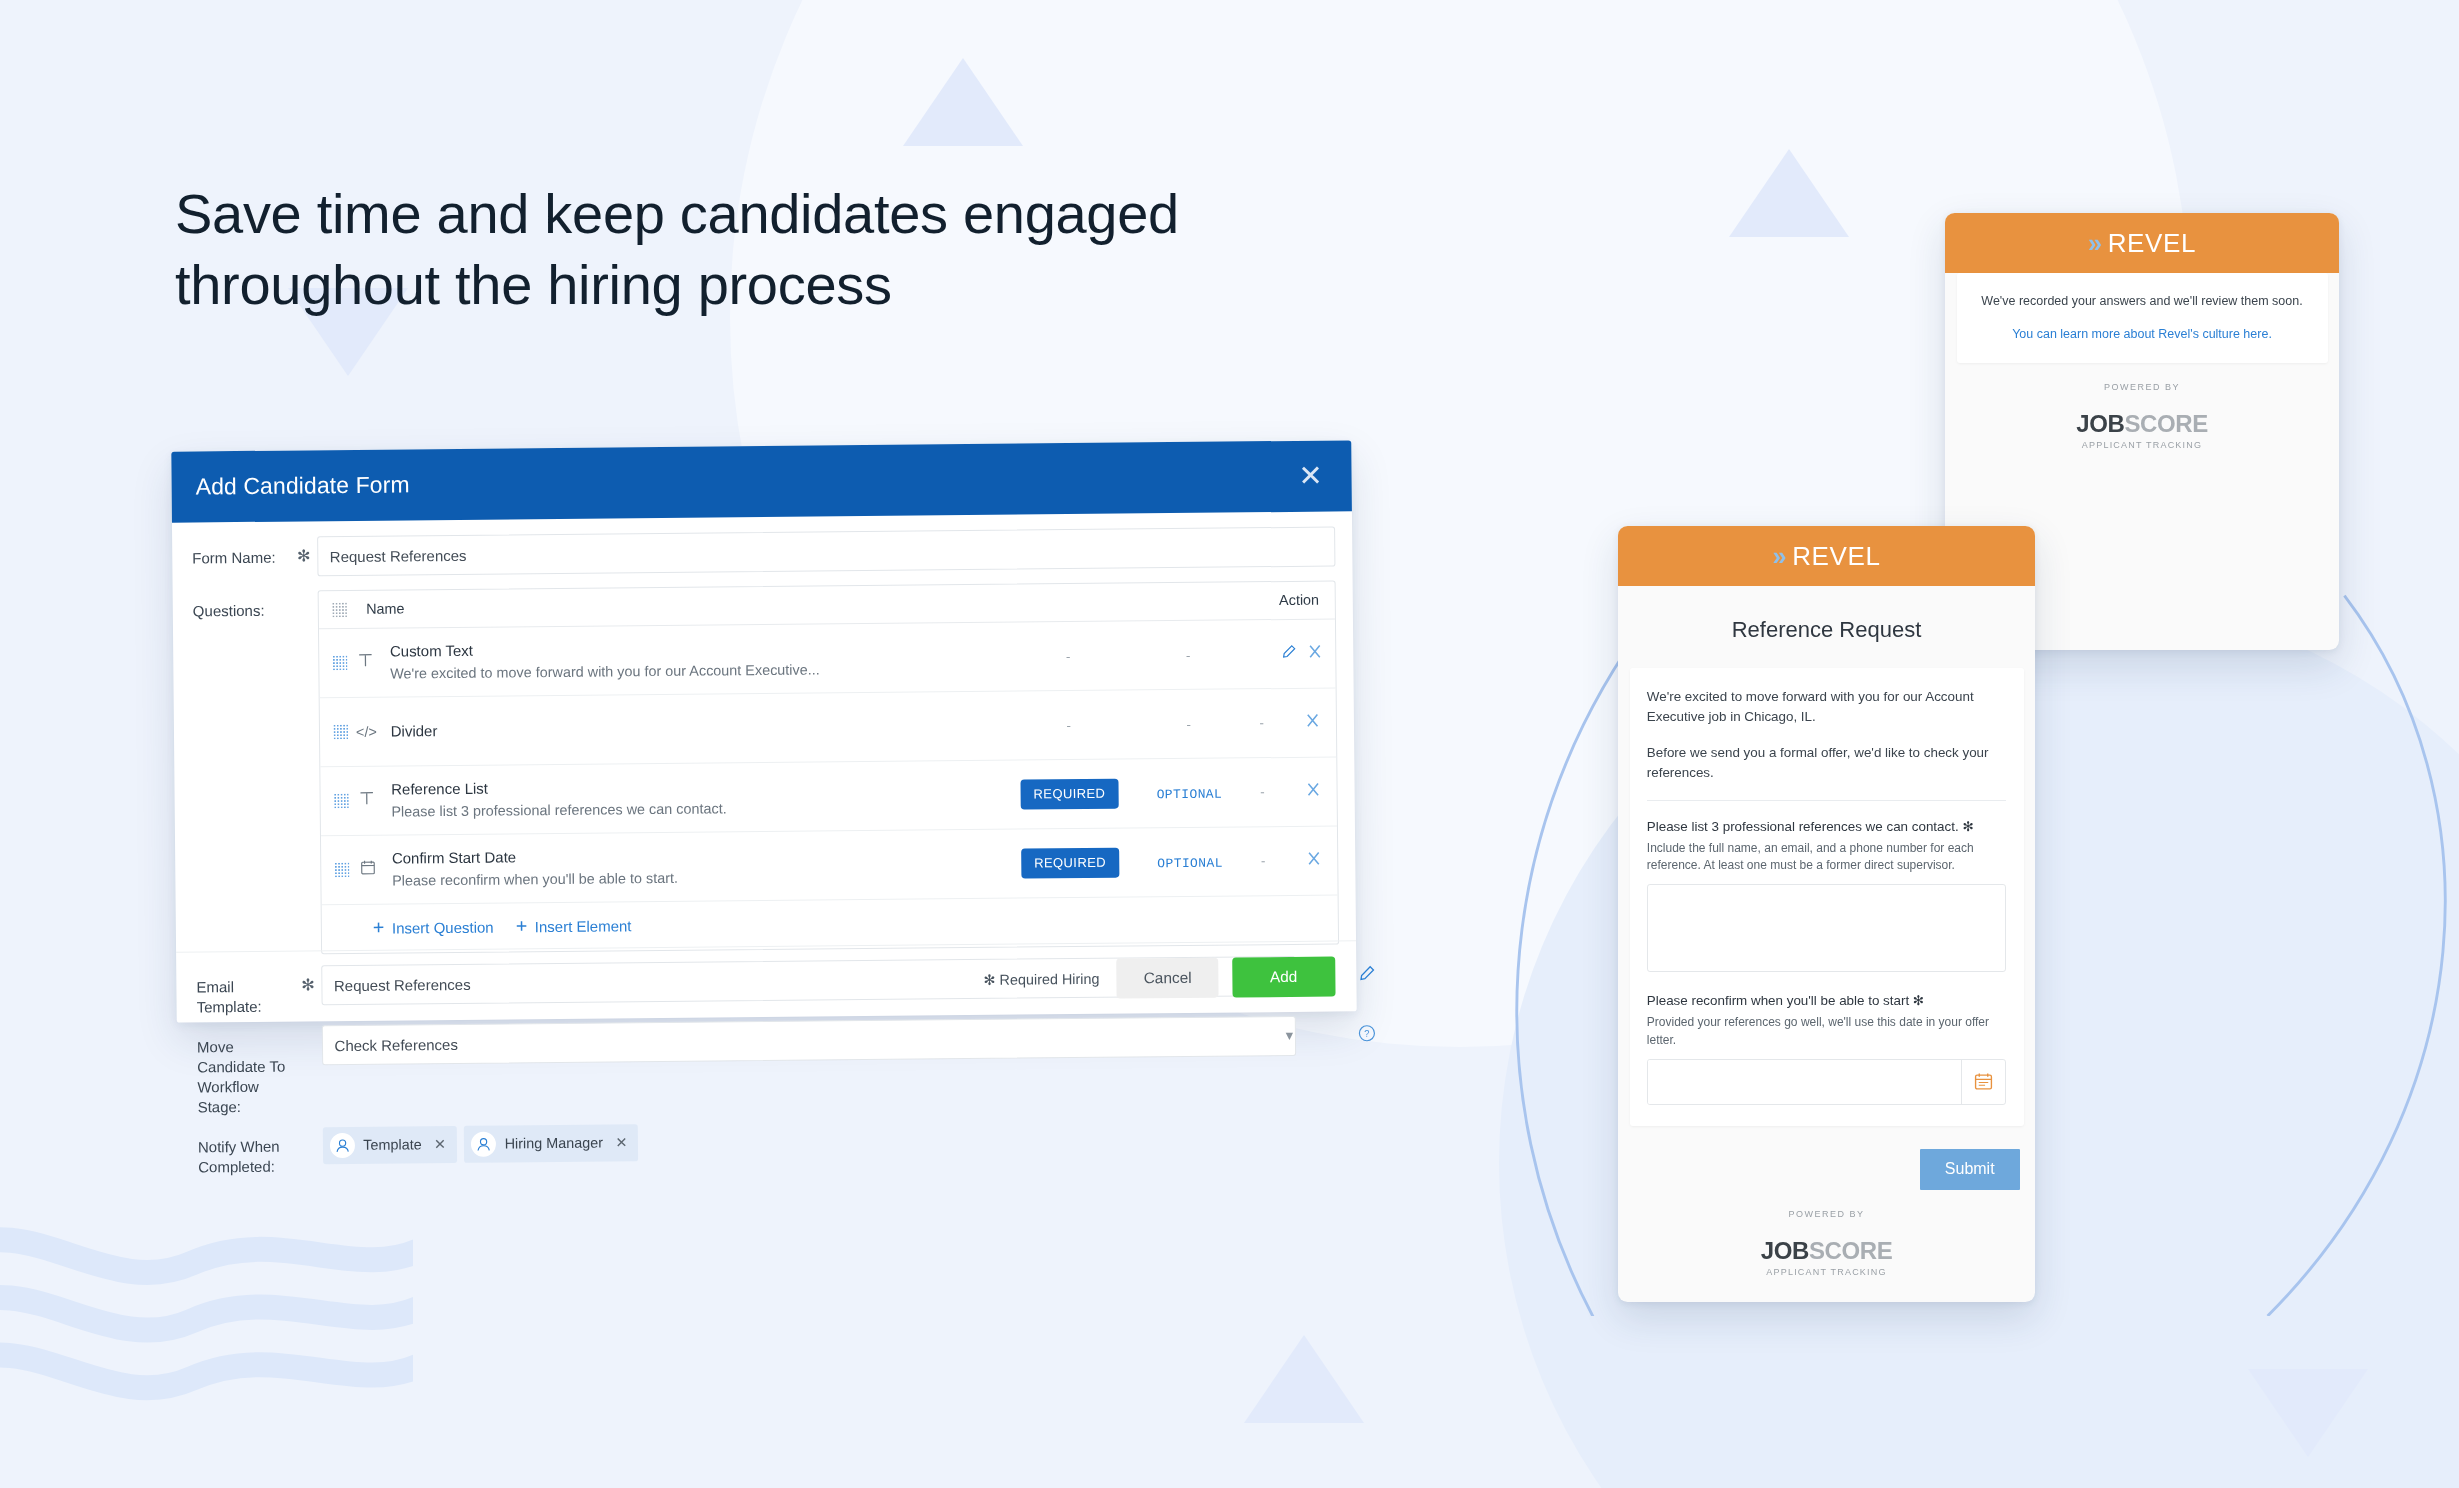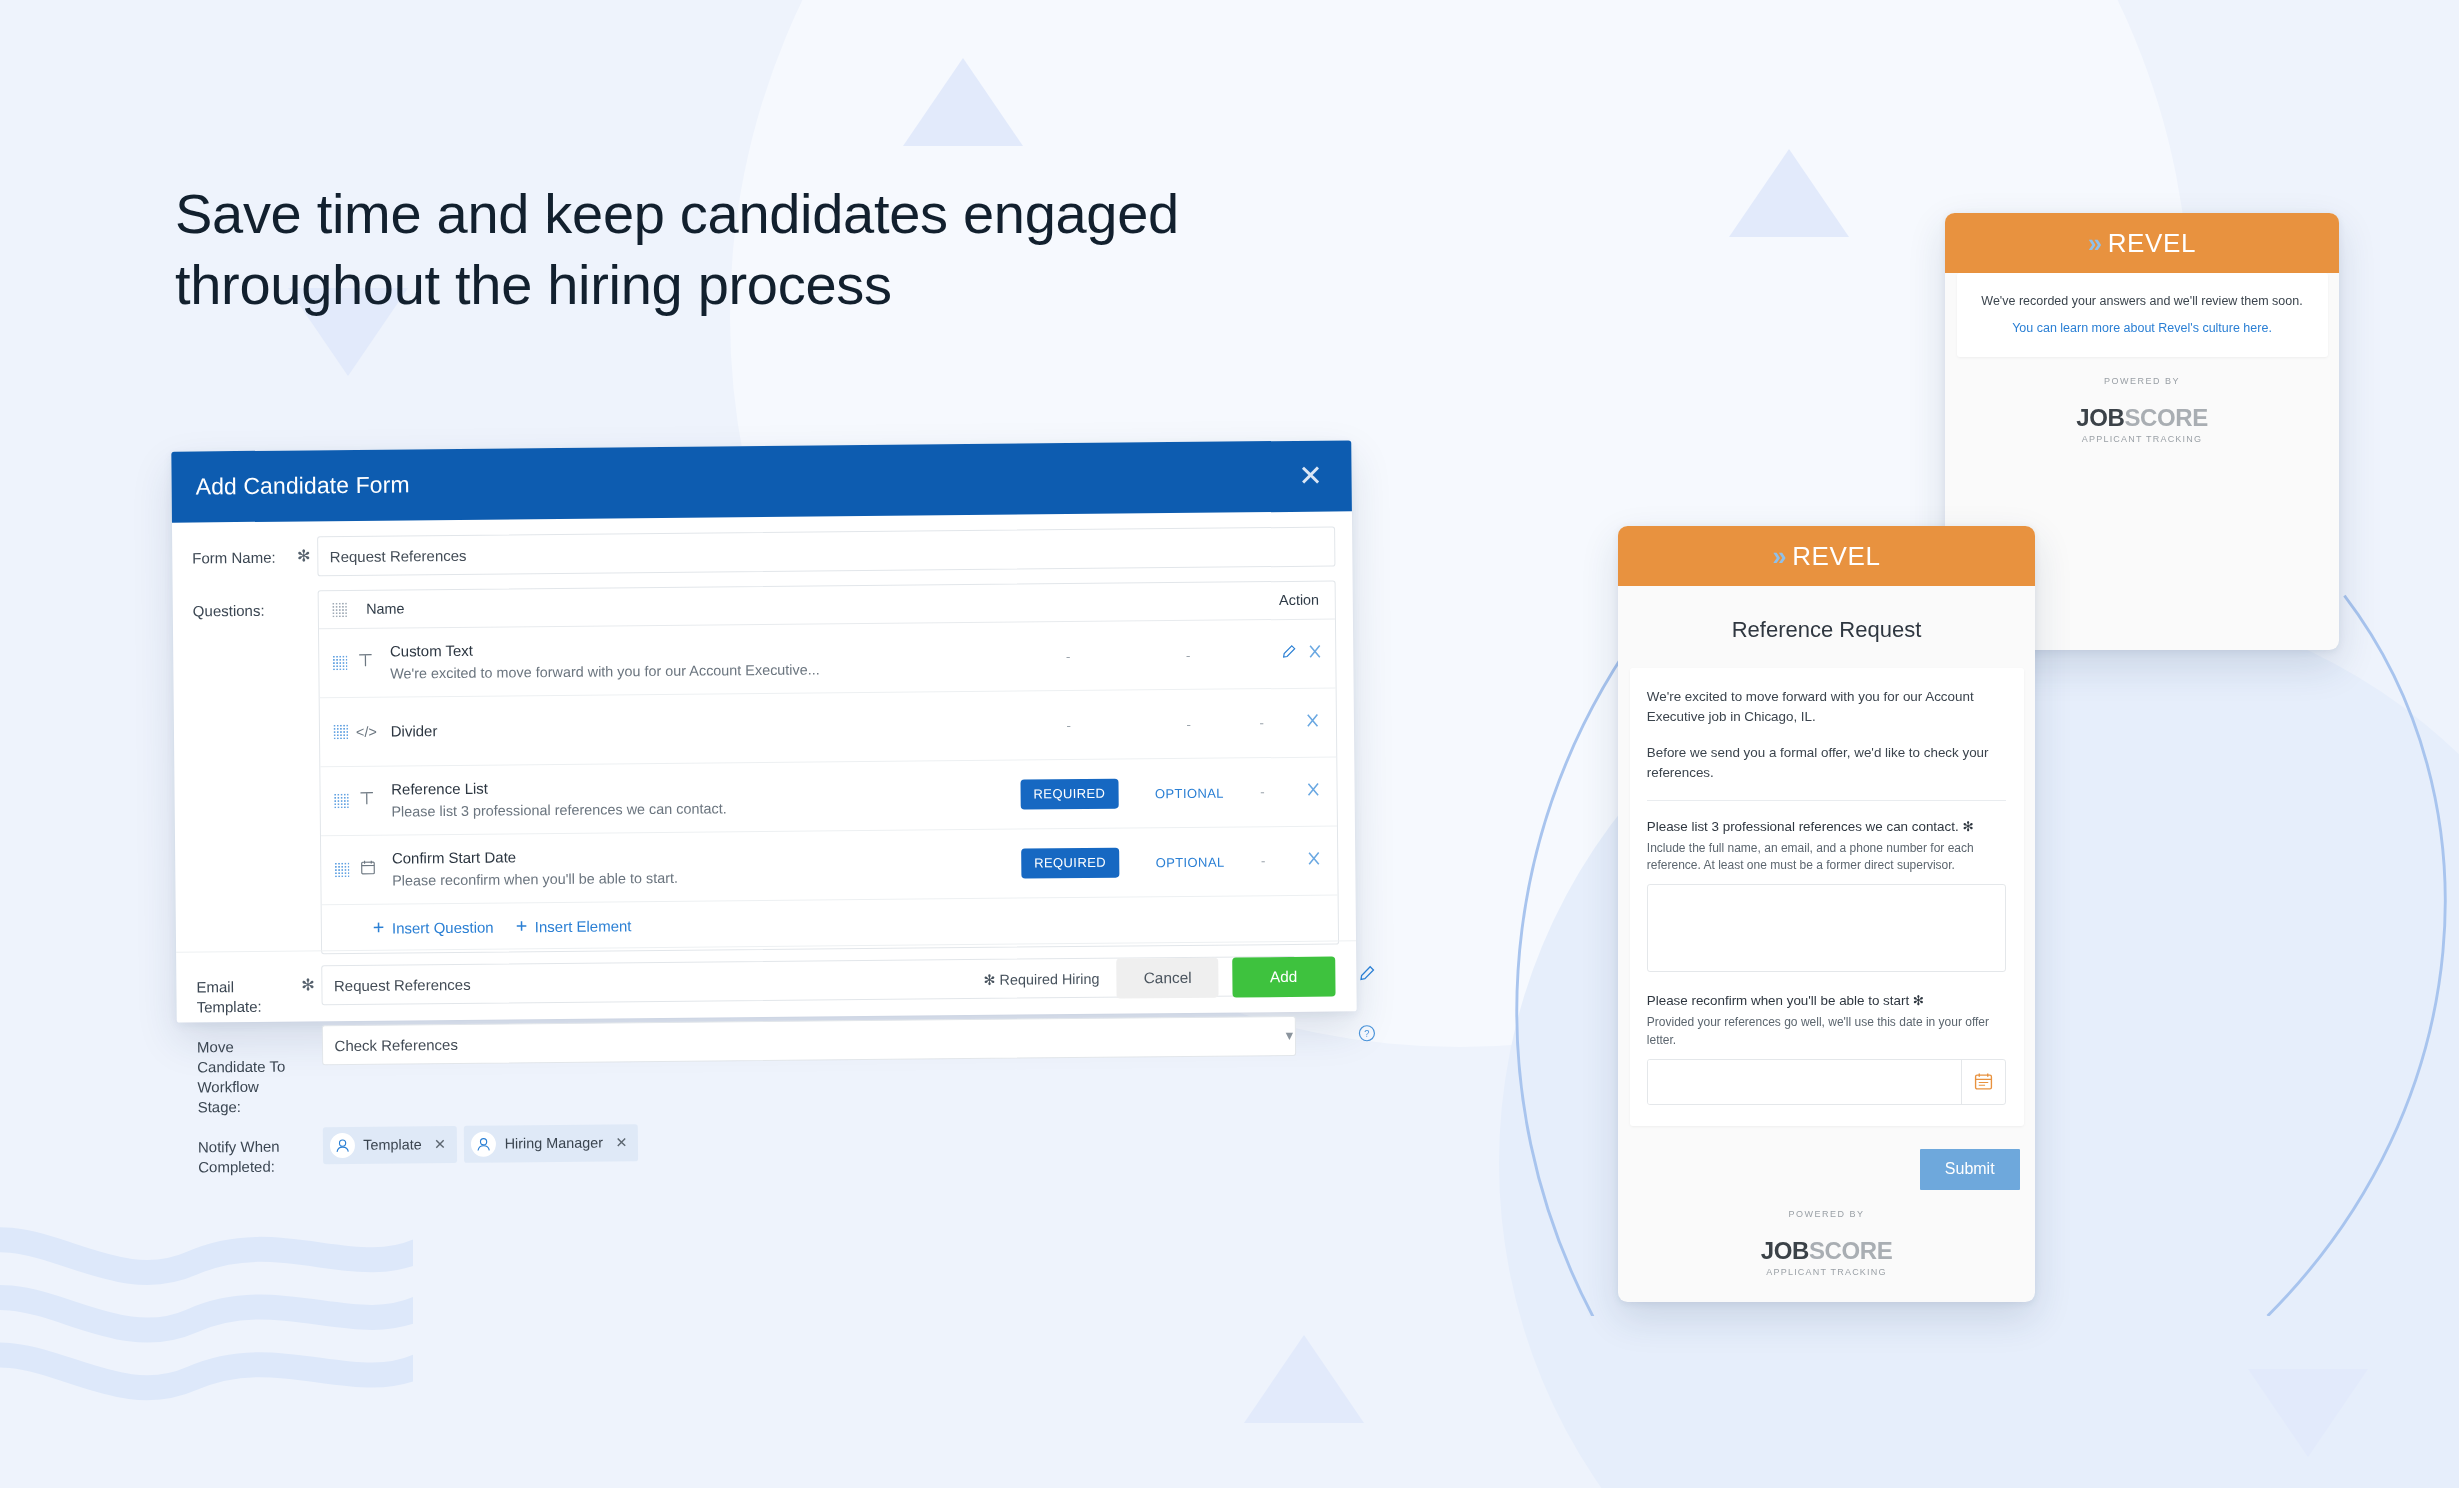--- a/index.html
+++ b/index.html
@@ -104,21 +104,21 @@
   .qname .t2 { font-size: 14.4px; color: #6b757f; line-height: 1.4; margin-top: 1.9px; }
   .c-req { width: 123px; text-align:center; flex-shrink:0; }
   .c-opt { width: 117px; text-align:center; flex-shrink:0; }
   .c-dash { width: 29px; text-align:center; flex-shrink:0; color:#9aa3ab; font-size: 13.4px;}
   .c-icons { width: 44px; text-align:right; flex-shrink:0; white-space:nowrap; }
   .dash { color:#9aa3ab; font-size: 13.4px; }
   .badge-req {
     display:inline-block; background:#1668c2; color:#fff; font-size: 13px;
     letter-spacing: 0.4px; padding: 7.7px 13.4px; border-radius: 3.8px;
   }
-  .lnk-opt { color:#2a7fd4; font-size: 13px; letter-spacing:0.4px; cursor:pointer; }
+  .lnk-opt { color:#2a7fd4; font-size: 13px; letter-spacing:0.4px; cursor:pointer;font-family:Liberation Mono, monospace; }
   .ic { display:inline-block; vertical-align:middle; margin-left: 5.8px; cursor:pointer; }
 
   .qfoot { display:flex; align-items:center; height: 48px; padding-left: 50px; gap: 21px; }
   .ilink { color:#2a7fd4; font-size: 15px; display:flex; align-items:center; gap:6.7px; cursor:pointer; }
 
   .sel { position: relative; }
   .sel .chev {
     position:absolute; right: 44px; top: 50%; transform: translateY(-50%);
     color:#8b949d; font-size: 12.5px;
   }
@@ -178,21 +178,21 @@
   .card-actions { display:flex; justify-content:flex-end; padding: 23px 15.4px 0; }
   .btn-submit { background:#6ea8dc; color:#fff; border:none; border-radius:1px; padding: 11.5px 25px; font-size: 16px; font-family: inherit; cursor:pointer; }
   .jsfoot { text-align:center; padding: 19px 0 23px; }
   .js-pb { font-size: 9px; color:#9aa0a6; letter-spacing: 1.5px; }
   .js-main { font-size: 24px; letter-spacing: -0.4px; margin-top: 18px; }
   .js-main .a { color:#3b4248; font-weight: 700; }
   .js-main .b { color:#a9aeb3; font-weight: 700; }
   .js-at { font-size: 9px; color:#9aa0a6; letter-spacing: 1.2px; margin-top: 1.9px; }
   .tybody { text-align:center; }
   .ty-p { font-size: 12.5px; color:#3b444d; line-height:1.5; }
-  .ty-link { font-size: 12.5px; color:#2a7fd4; display:inline-block; margin-top: 10px; cursor:pointer; }
+  .ty-link { font-size: 12.5px; color:#2a7fd4; display:inline-block; margin-top: 16px; cursor:pointer; }
 </style>
 </head>
 <body>
 
 <div id="stage">
 
   <div class="bg bg-circle-lg"></div>
   <div class="bg bg-circle-r"></div>
   <div class="bg tri tri-up tri-a"></div>
   <div class="bg tri tri-down tri-b"></div>

